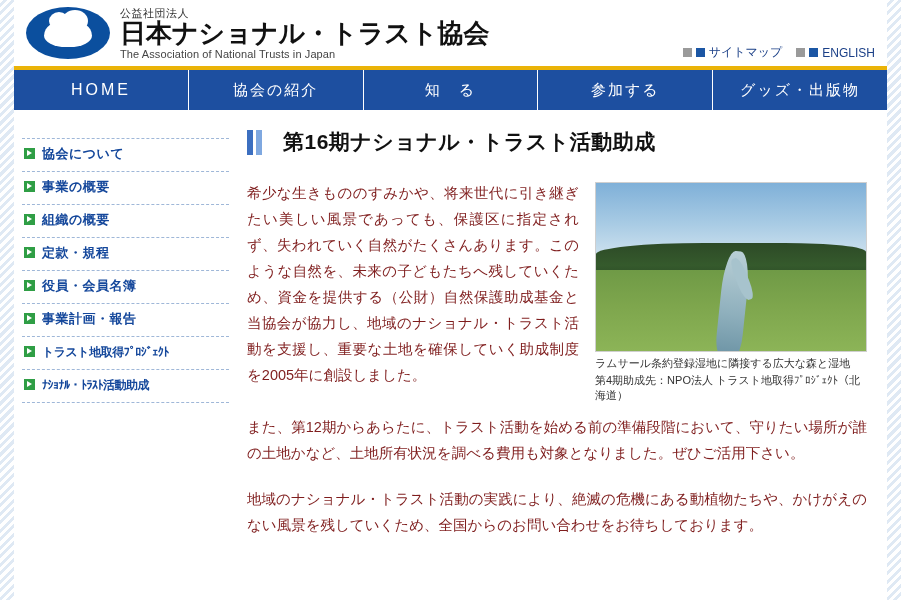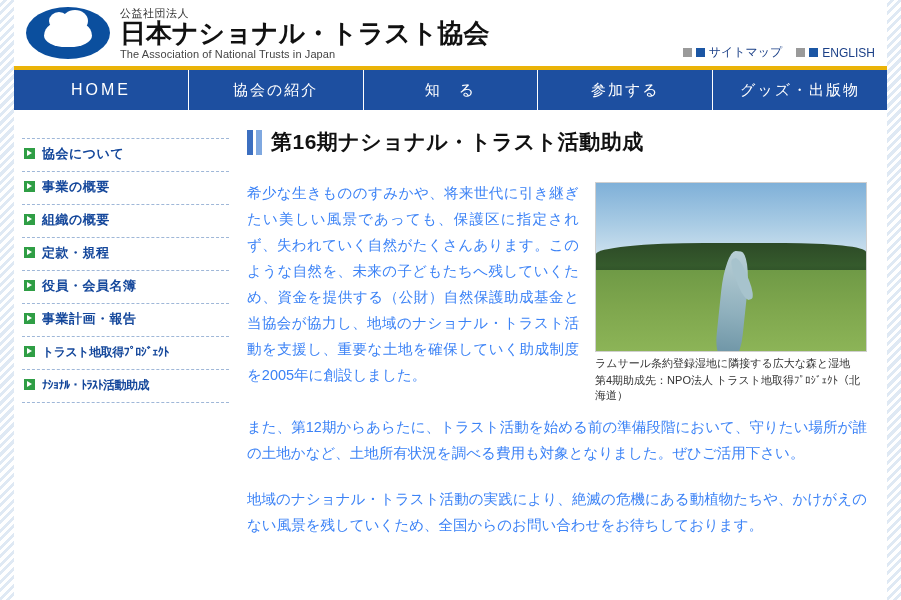--- a/index.html
+++ b/index.html
@@ -203,21 +203,21 @@
   .side-item.narrow { font-size: 12px; letter-spacing: -0.5px; }
 
   .main {
     flex: 1;
     padding: 18px 20px 0 18px;
     box-sizing: border-box;
   }
   .page-title {
     display: flex;
     align-items: center;
-    gap: 9px;
+    gap: 21px;
     margin: 0 0 24px 0;
   }
   .title-bars {
     display: flex;
     gap: 3px;
   }
   .title-bars i {
     display: block;
     width: 6px;
     height: 25px;
@@ -289,21 +289,21 @@
     font-size: 11px;
     color: #333;
     line-height: 15px;
     margin-top: 4px;
   }
   .caption .c2 { display: block; margin-top: 2px; }
 
   .para {
     font-size: 14.5px;
     line-height: 26px;
-    color: #3b82f6;
+    color: #7f1d1d;
     margin: 0 0 20px 0;
     text-align: justify;
   }
   .para.first { margin-bottom: 26px; }
   .clearer { clear: both; height: 0; }
 </style>
 </head>
 <body>
 
 <div class="page">

